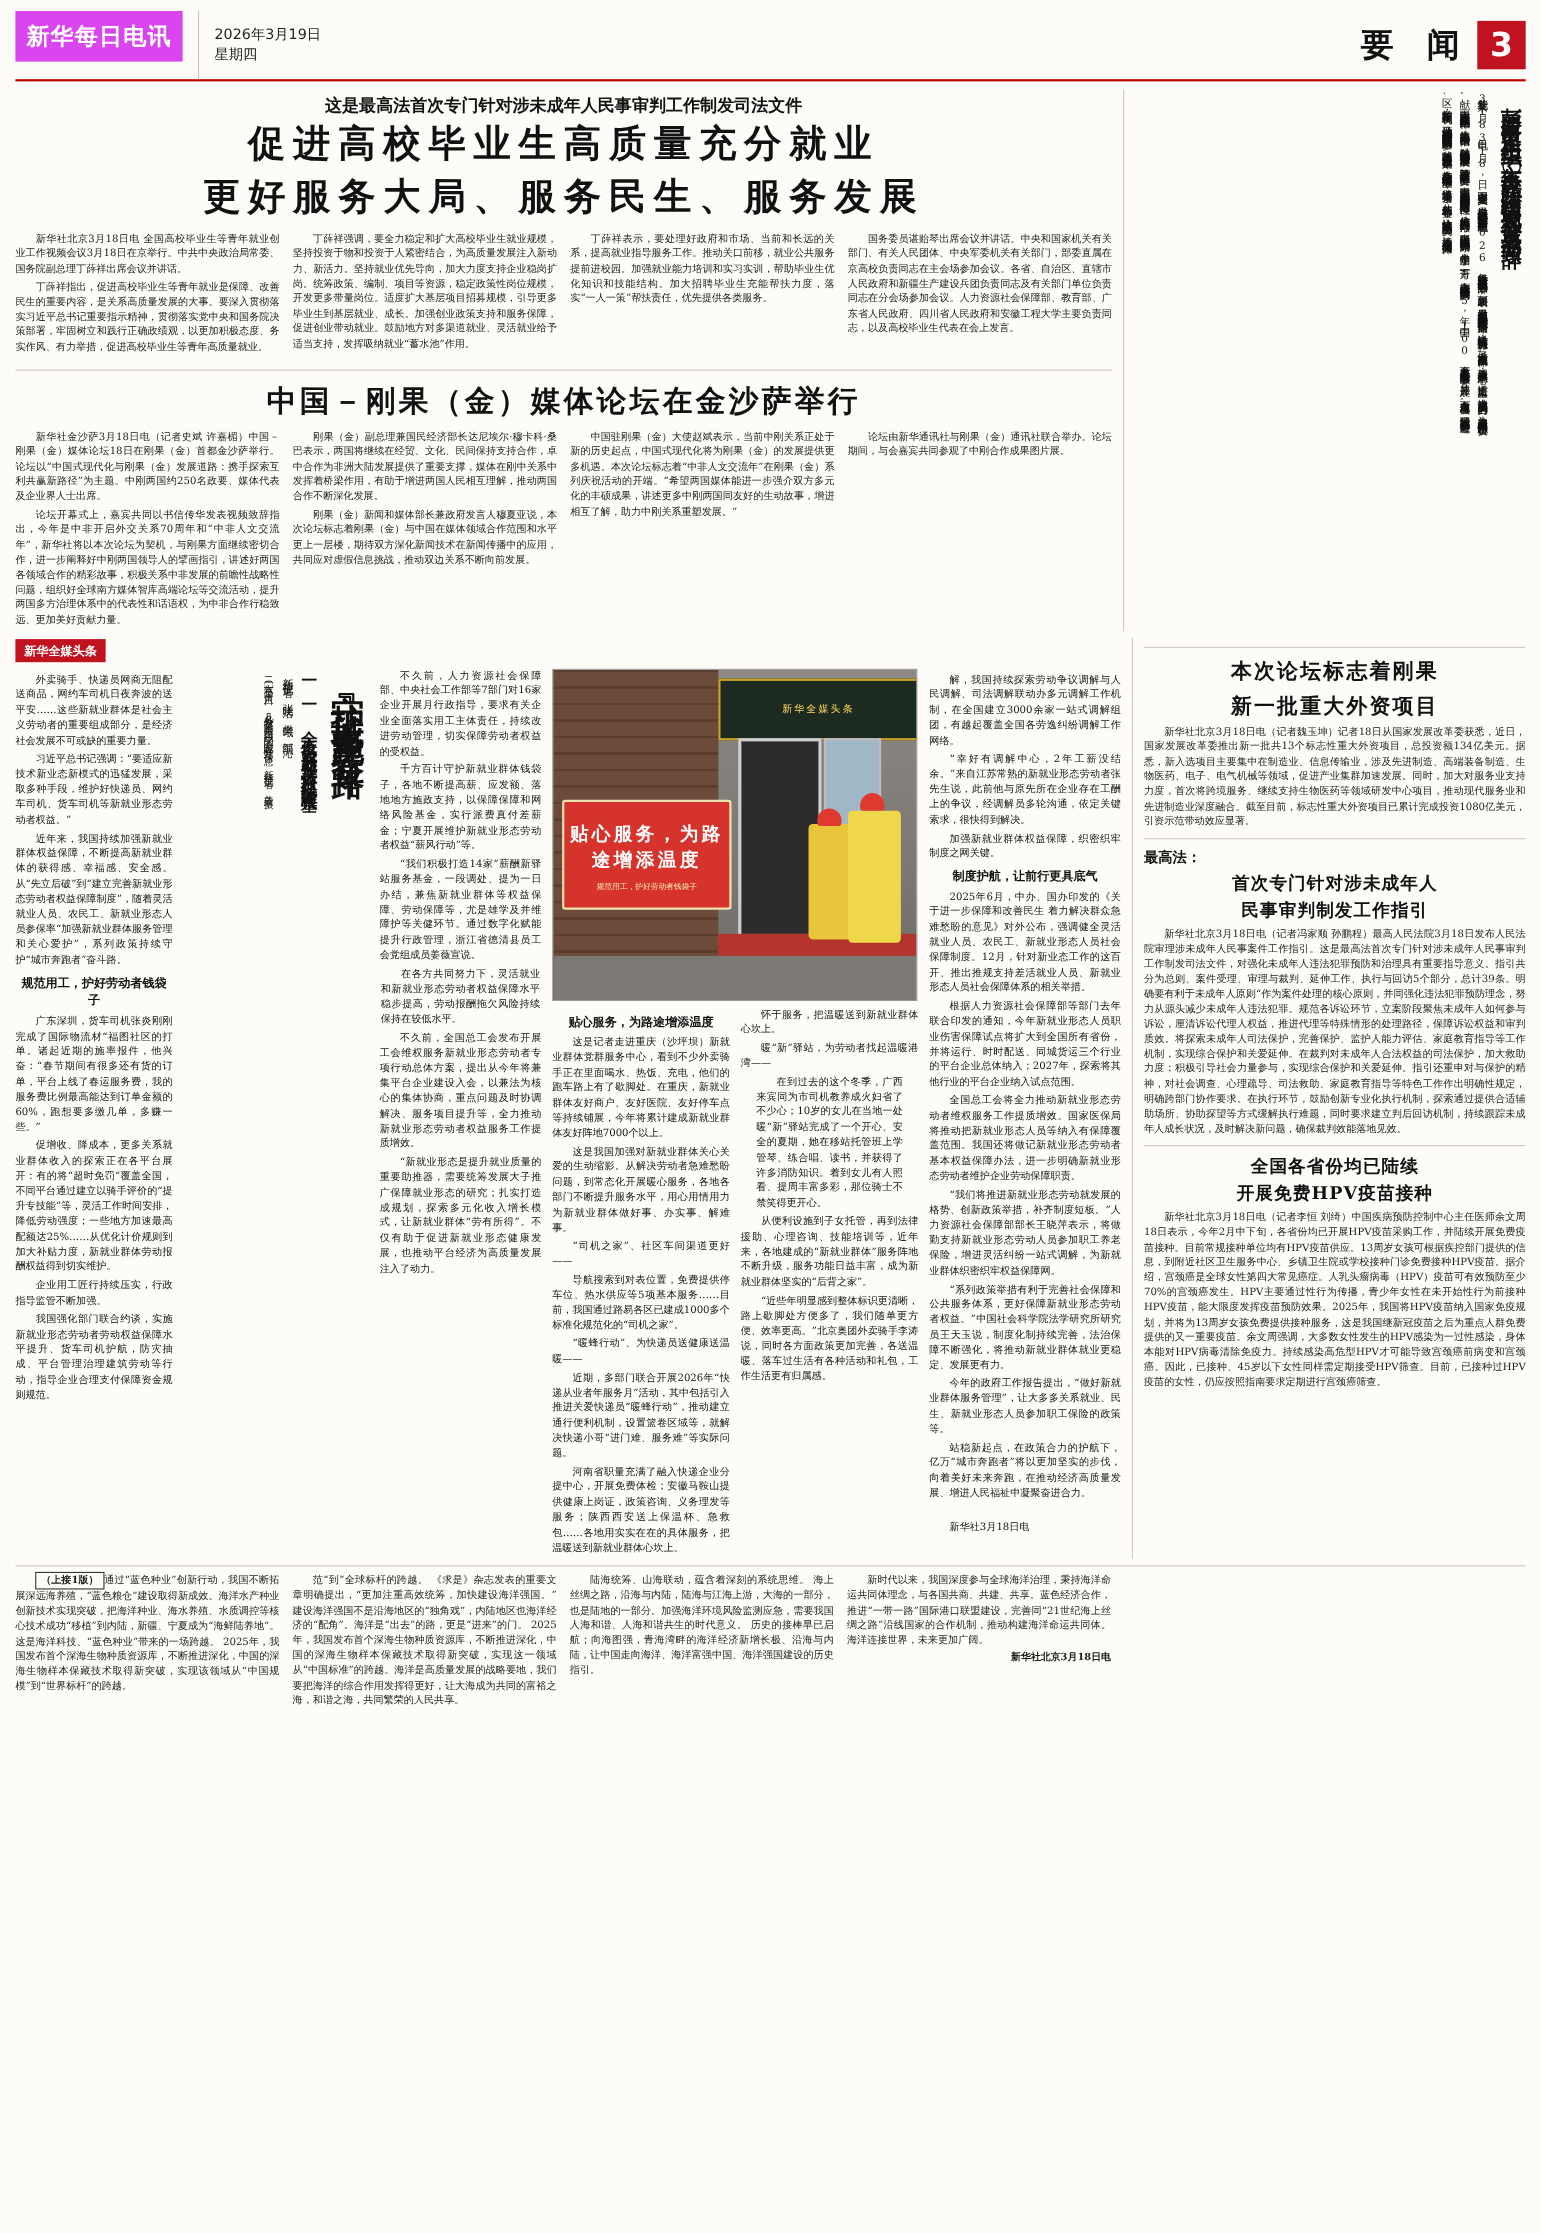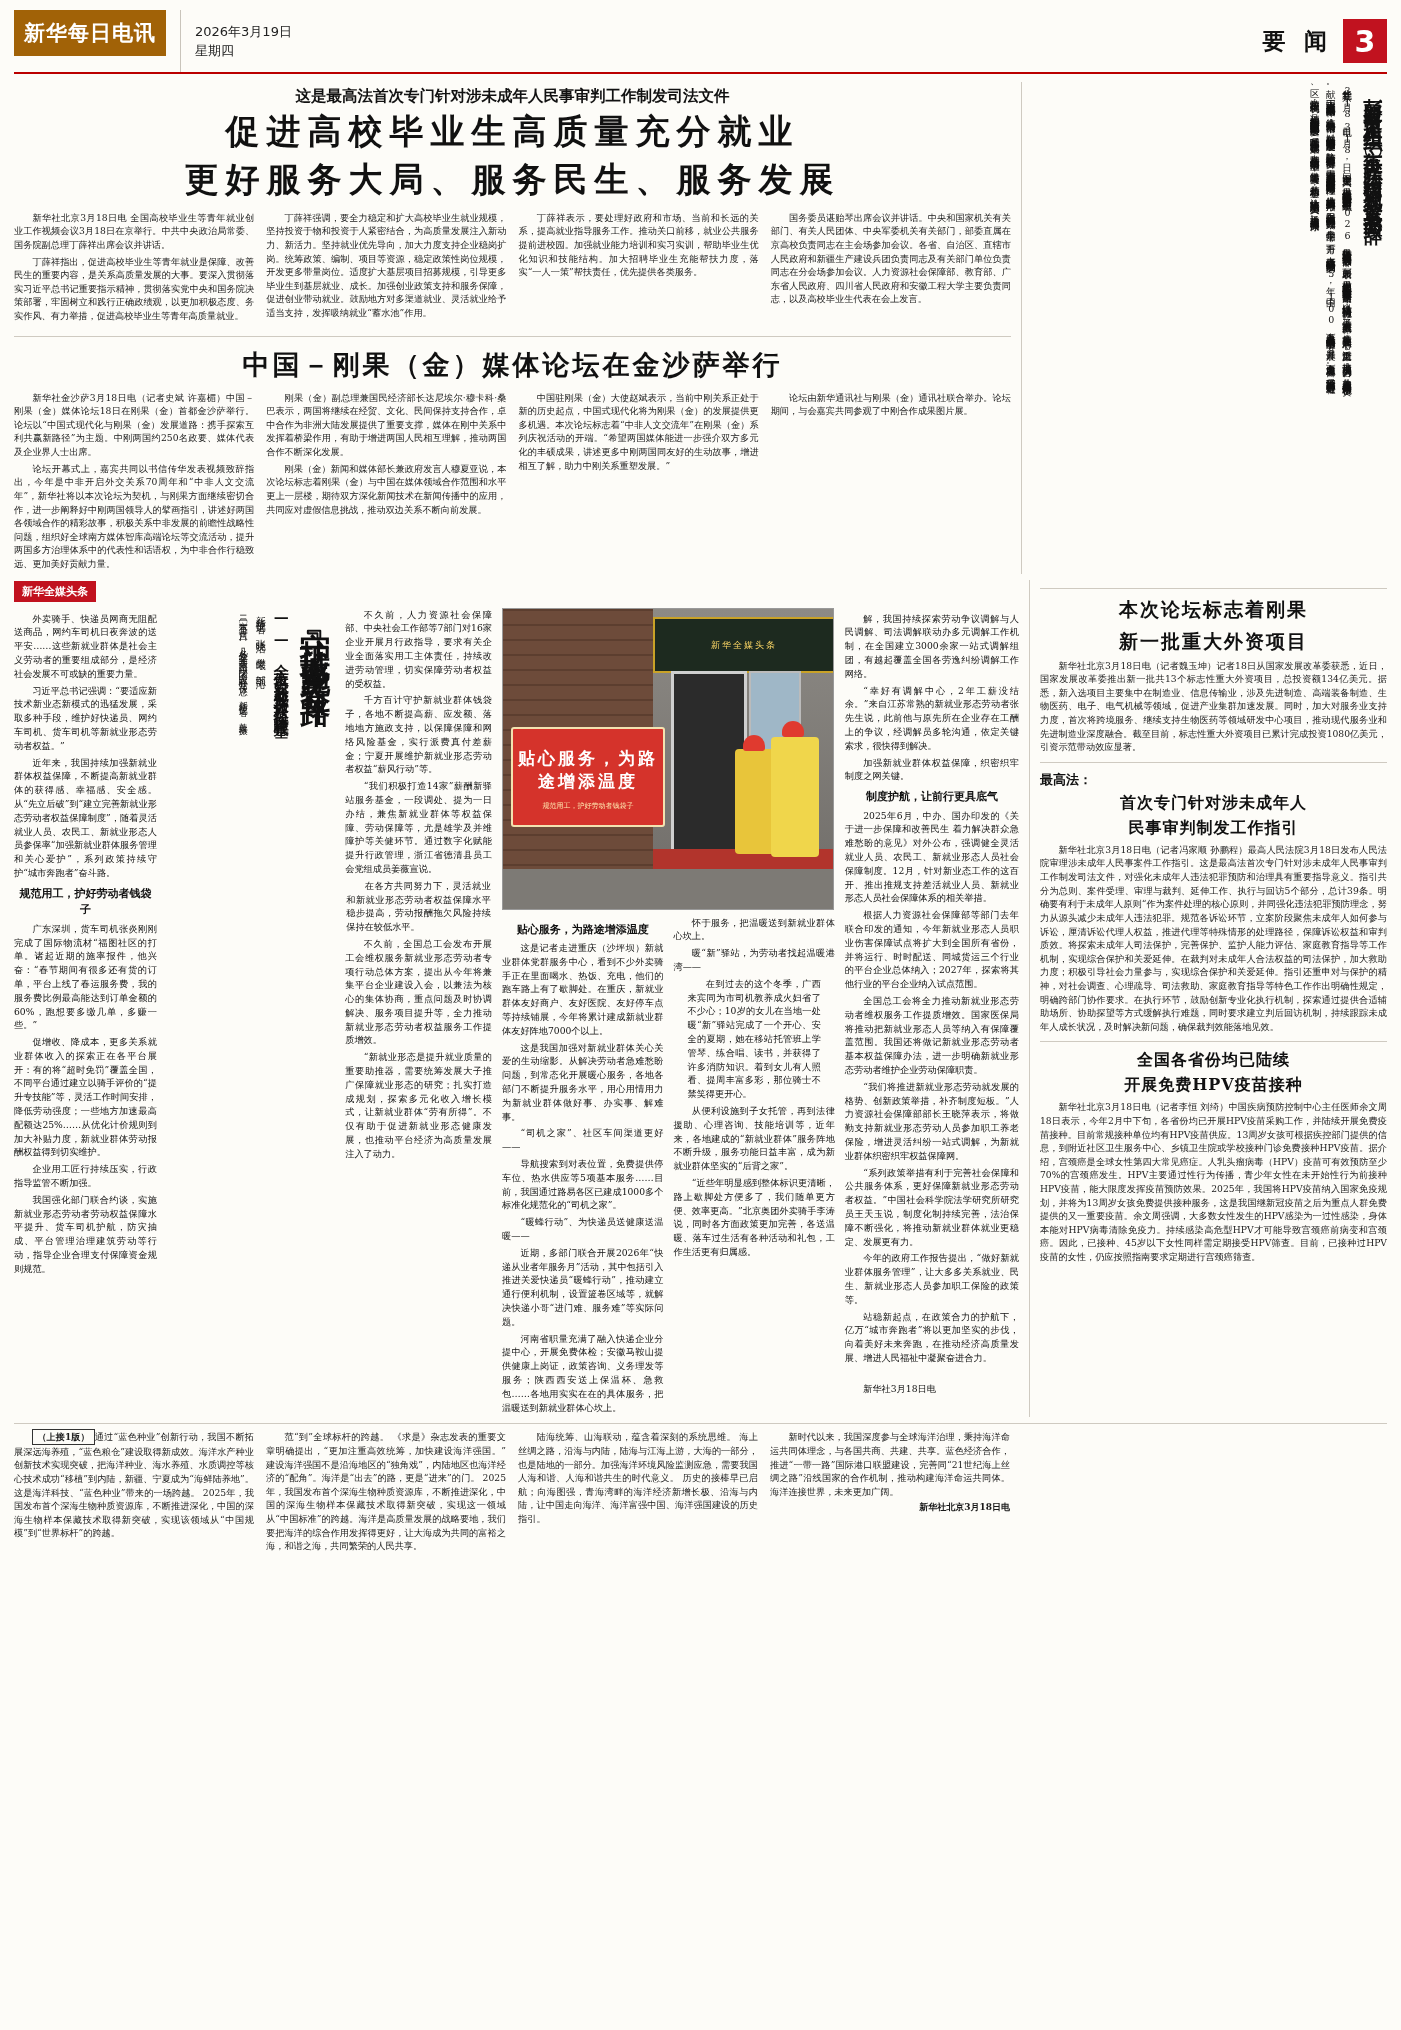--- a/index.html
+++ b/index.html
@@ -12,29 +12,29 @@
     overflow:hidden;
   }
   .page{width:1401px;height:2030px;position:relative;padding:0;box-sizing:border-box;}
 
   
   .masthead{
     display:flex;align-items:stretch;height:62px;border-bottom:2px solid #b00;
     margin:10px 14px 0 14px;position:relative;
   }
   .logo{
-    background:#a16207;color:#fff;font-weight:bold;font-size:21px;
+    background:#d946ef;color:#fff;font-weight:bold;font-size:21px;
     padding:6px 10px;letter-spacing:1px;display:flex;align-items:center;
     font-family:"DejaVu Serif","Liberation Serif",serif;
     height:34px;
   }
   .datebox{border-left:1px solid #c9c4bb;margin-left:14px;padding-left:14px;
     display:flex;flex-direction:column;justify-content:center;font-size:13px;line-height:1.5;color:#222;}
   .mast-right{margin-left:auto;display:flex;align-items:center;gap:10px;}
-  .mast-right .yw{font-size:23px;font-weight:bold;letter-spacing:6px;font-family:Liberation Sans, sans-serif;}
+  .mast-right .yw{font-size:30px;font-weight:bold;letter-spacing:6px;font-family:Liberation Mono, monospace;}
   .pagenum{background:#c1121f;color:#fff;font-size:30px;font-weight:bold;width:44px;height:44px;
     display:flex;align-items:center;justify-content:center;}
 
   
   .col-text{
     font-size:9.2px;line-height:1.48;text-align:justify;
     font-family:"DejaVu Serif","Liberation Serif",serif;
     color:#1a1a1a;
   }
   .col-text p{margin:0 0 3px 0;text-indent:2em;}

